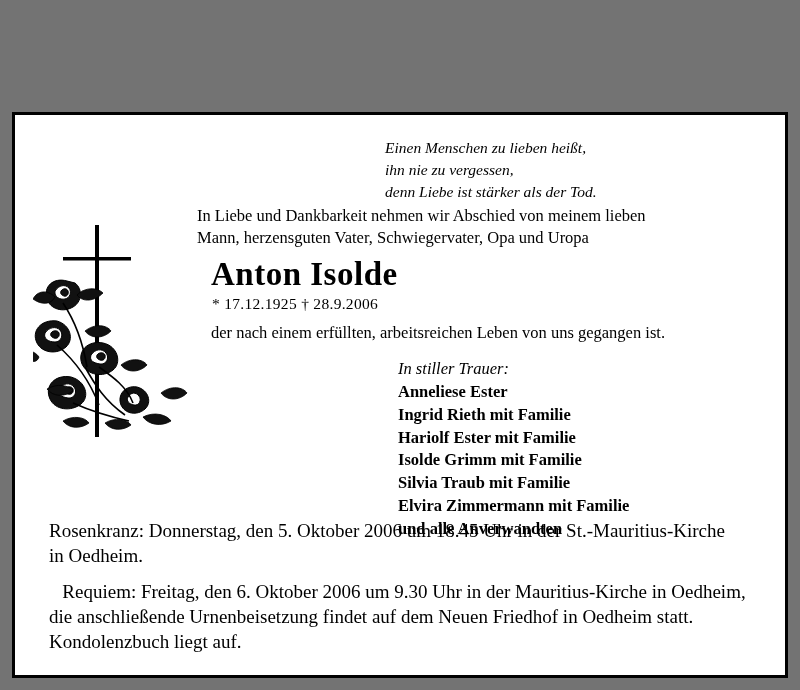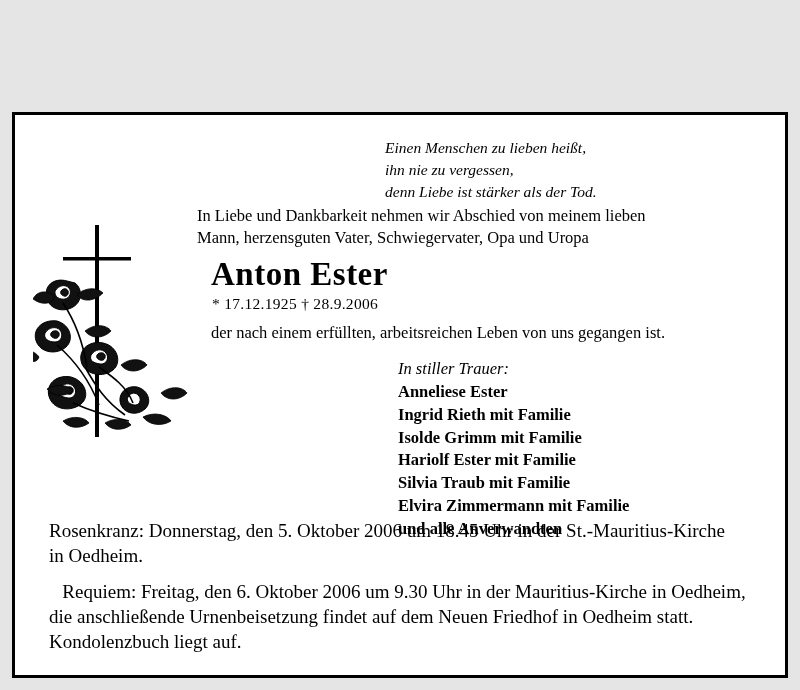--- a/index.html
+++ b/index.html
@@ -11,21 +11,21 @@
     width: 800px;
     height: 690px;
     font-family: "Liberation Serif", serif;
     color: #000000;
     overflow: hidden;
   }
   .page {
     position: relative;
     width: 800px;
     height: 690px;
-    background: #e5e5e5;
+    background: #737373;
   }
   .notice-frame {
     position: absolute;
     left: 12px;
     top: 112px;
     width: 776px;
     height: 566px;
     border: 3px solid #000000;
     background: #ffffff;
     box-sizing: border-box;
@@ -195,30 +195,30 @@
         <div>Einen Menschen zu lieben heißt,</div>
         <div>ihn nie zu vergessen,</div>
         <div>denn Liebe ist stärker als der Tod.</div>
       </div>
 
       <div class="intro">
         <div>In Liebe und Dankbarkeit nehmen wir Abschied von meinem lieben</div>
         <div>Mann, herzensguten Vater, Schwiegervater, Opa und Uropa</div>
       </div>
 
-      <div class="name">Anton Ester</div>
+      <div class="name">Anton Isolde</div>
       <div class="dates">* 17.12.1925   † 28.9.2006</div>
       <div class="after">der nach einem erfüllten, arbeitsreichen Leben von uns gegangen ist.</div>
 
       <div class="mourn-title">In stiller Trauer:</div>
       <div class="mourners">
         <div>Anneliese Ester</div>
         <div>Ingrid Rieth mit Familie</div>
+        <div>Hariolf Ester mit Familie</div>
         <div>Isolde Grimm mit Familie</div>
-        <div>Hariolf Ester mit Familie</div>
         <div>Silvia Traub mit Familie</div>
         <div>Elvira Zimmermann mit Familie</div>
         <div>und alle Anverwandten</div>
       </div>
 
       <div class="details">
         <p>Rosenkranz: Donnerstag, den 5. Oktober 2006 um 18.45 Uhr in der St.-Mauritius-Kirche</p>
         <p>in Oedheim.</p>
         <p class="gap">Requiem: Freitag, den 6. Oktober 2006 um 9.30 Uhr in der Mauritius-Kirche in Oedheim,</p>
         <p>die anschließende Urnenbeisetzung findet auf dem Neuen Friedhof in Oedheim statt.</p>

